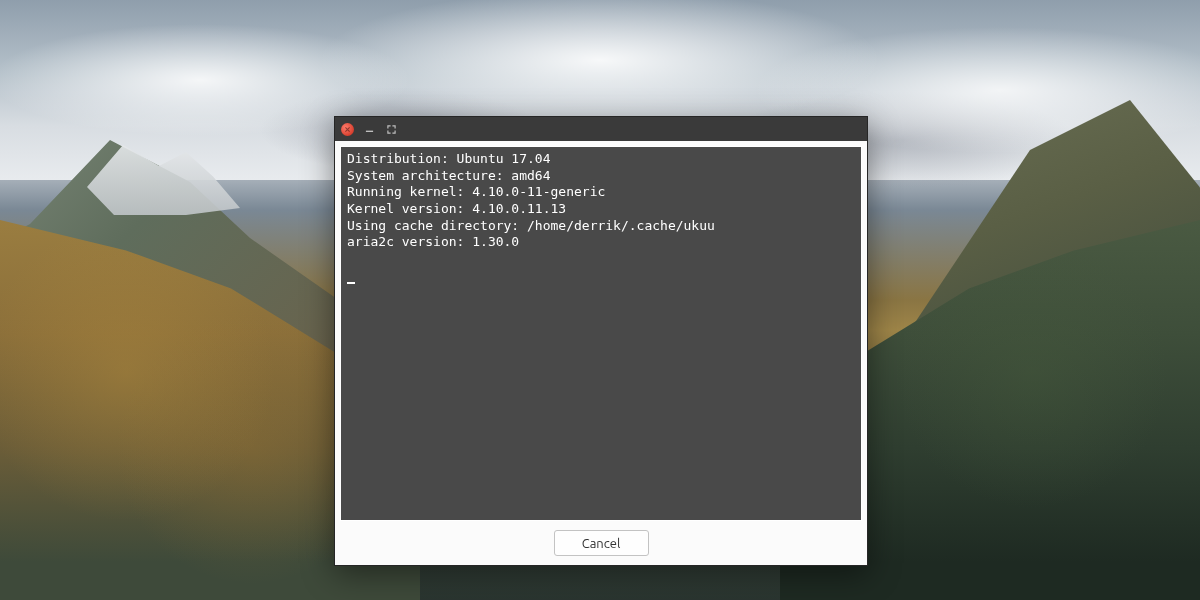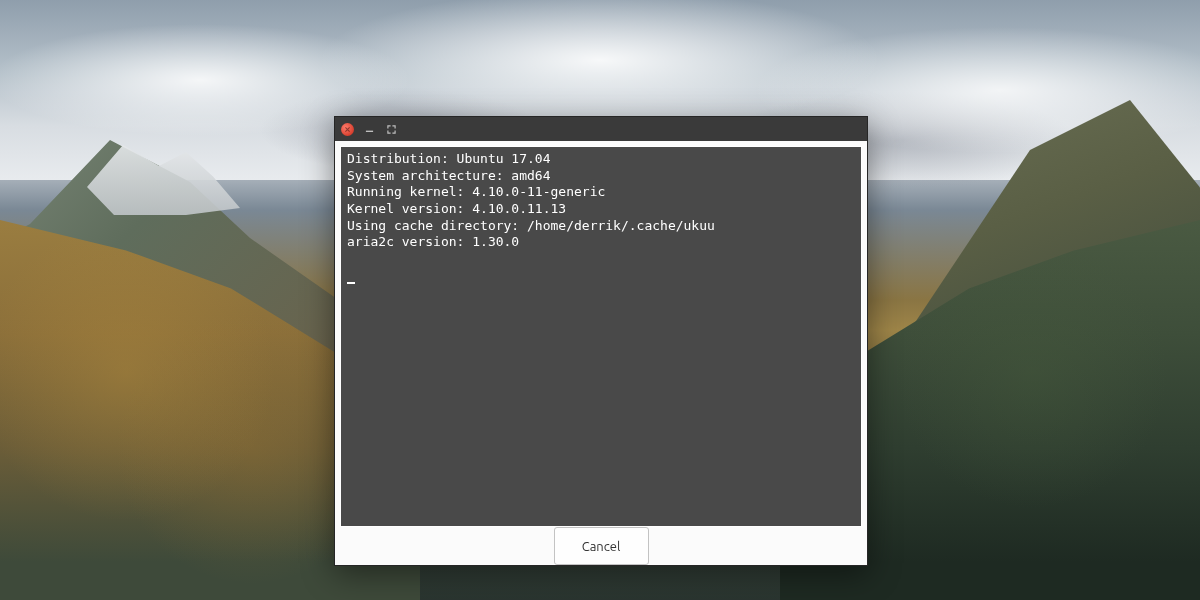--- a/index.html
+++ b/index.html
@@ -141,22 +141,23 @@
     }
     .cursor {
       display: inline-block;
       width: 8px;
       border-bottom: 2px solid #ffffff;
       height: 1em;
       vertical-align: bottom;
     }
     
     .button-bar {
-      height: 38px;
-      display: flex;
+      height: 44px;
+      display: flex;
+      align-items: center;
       justify-content: center;
       background: #fbfbfb;
     }
     .cancel-btn {
       padding: 5px 20px;
       min-width: 95px;
       background: #fefefe;
       border: 1px solid #c3c3c3;
       border-radius: 3px;
       font-size: 13px;

